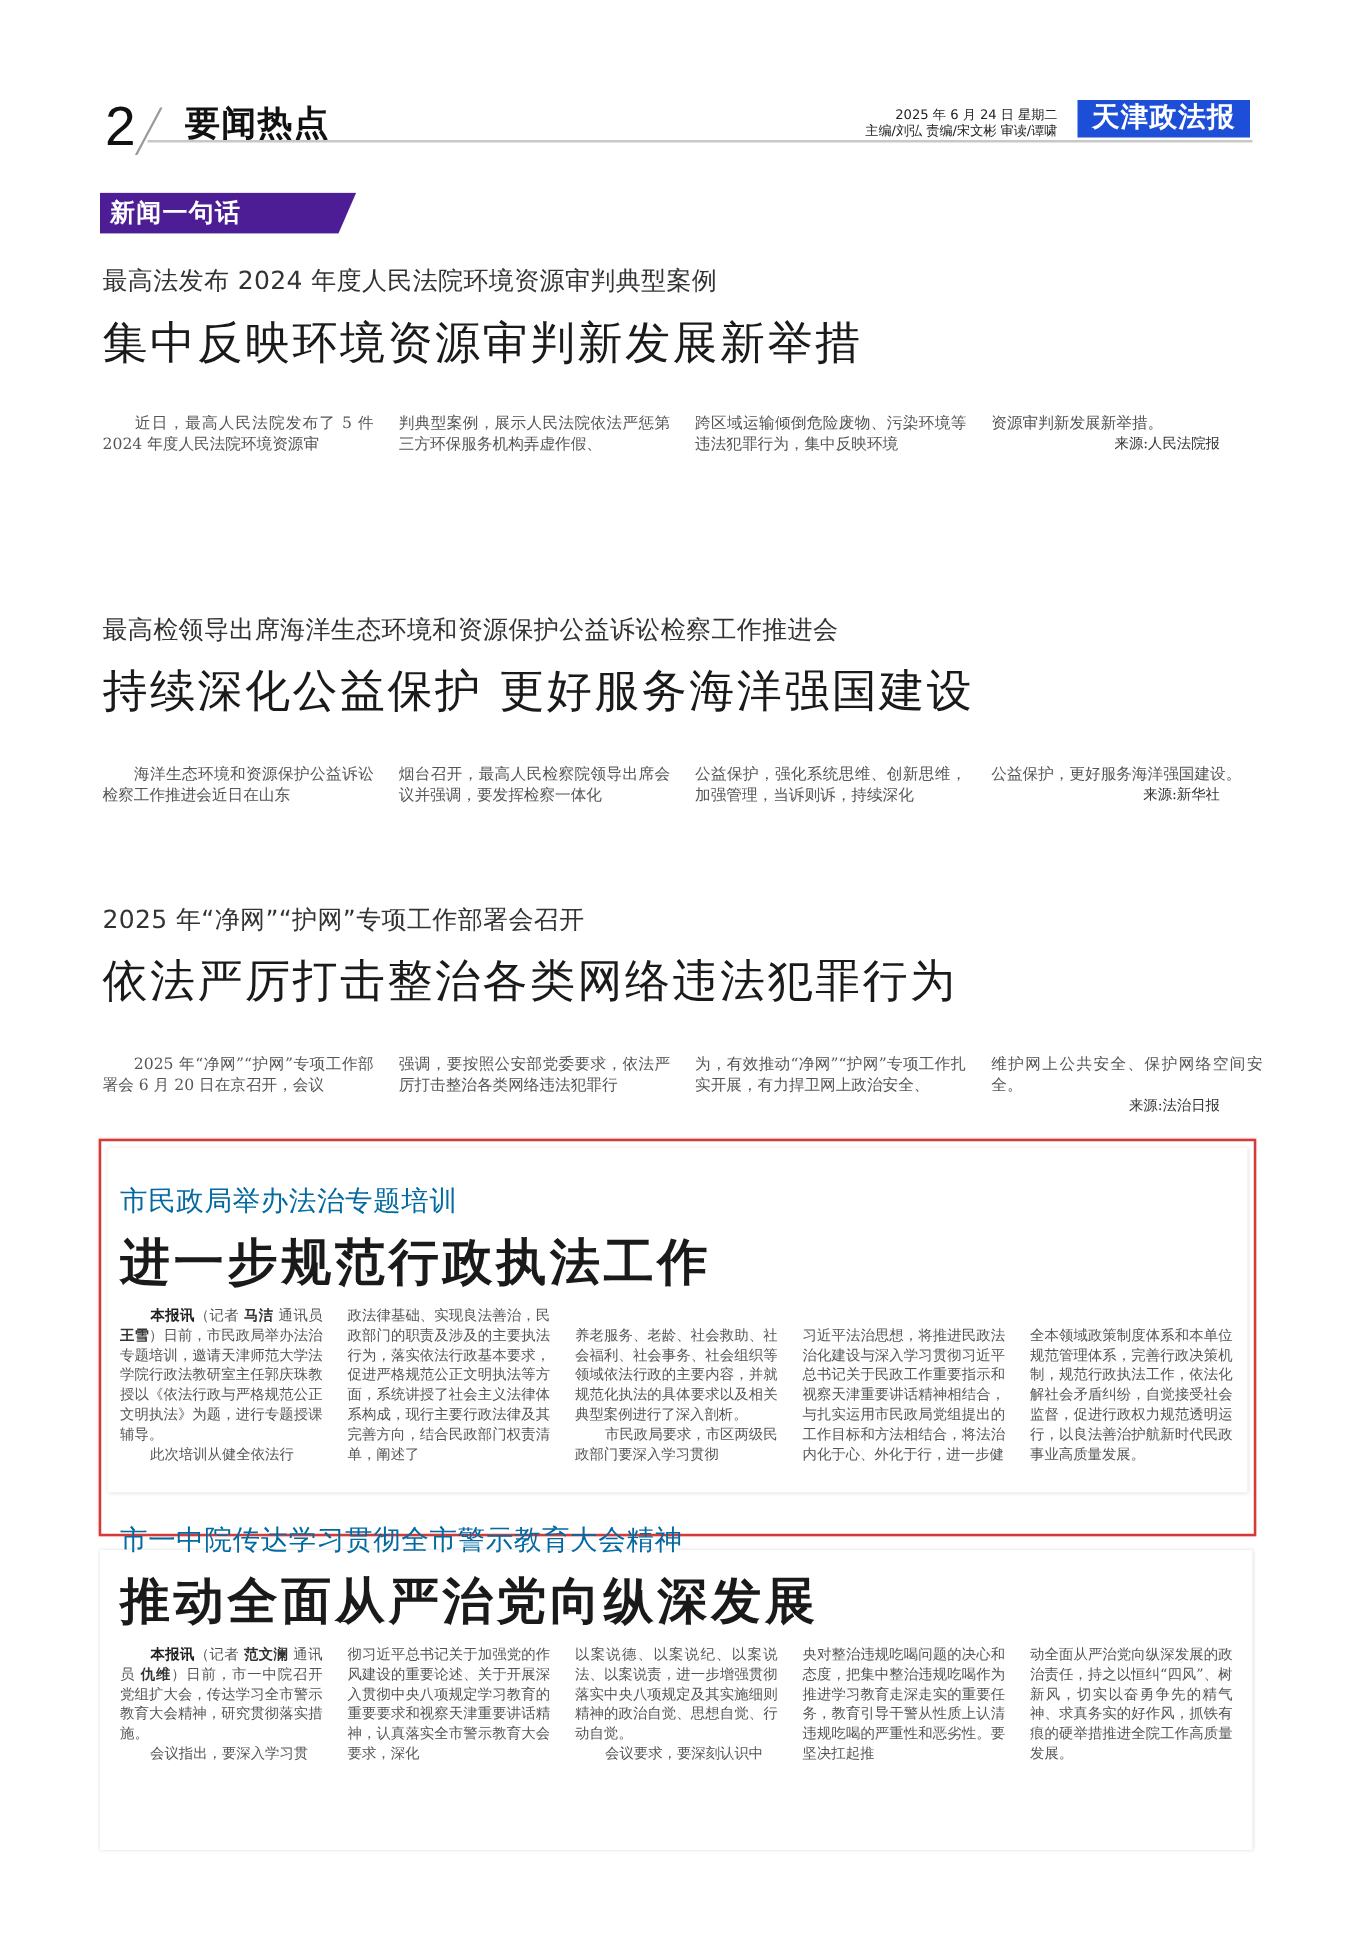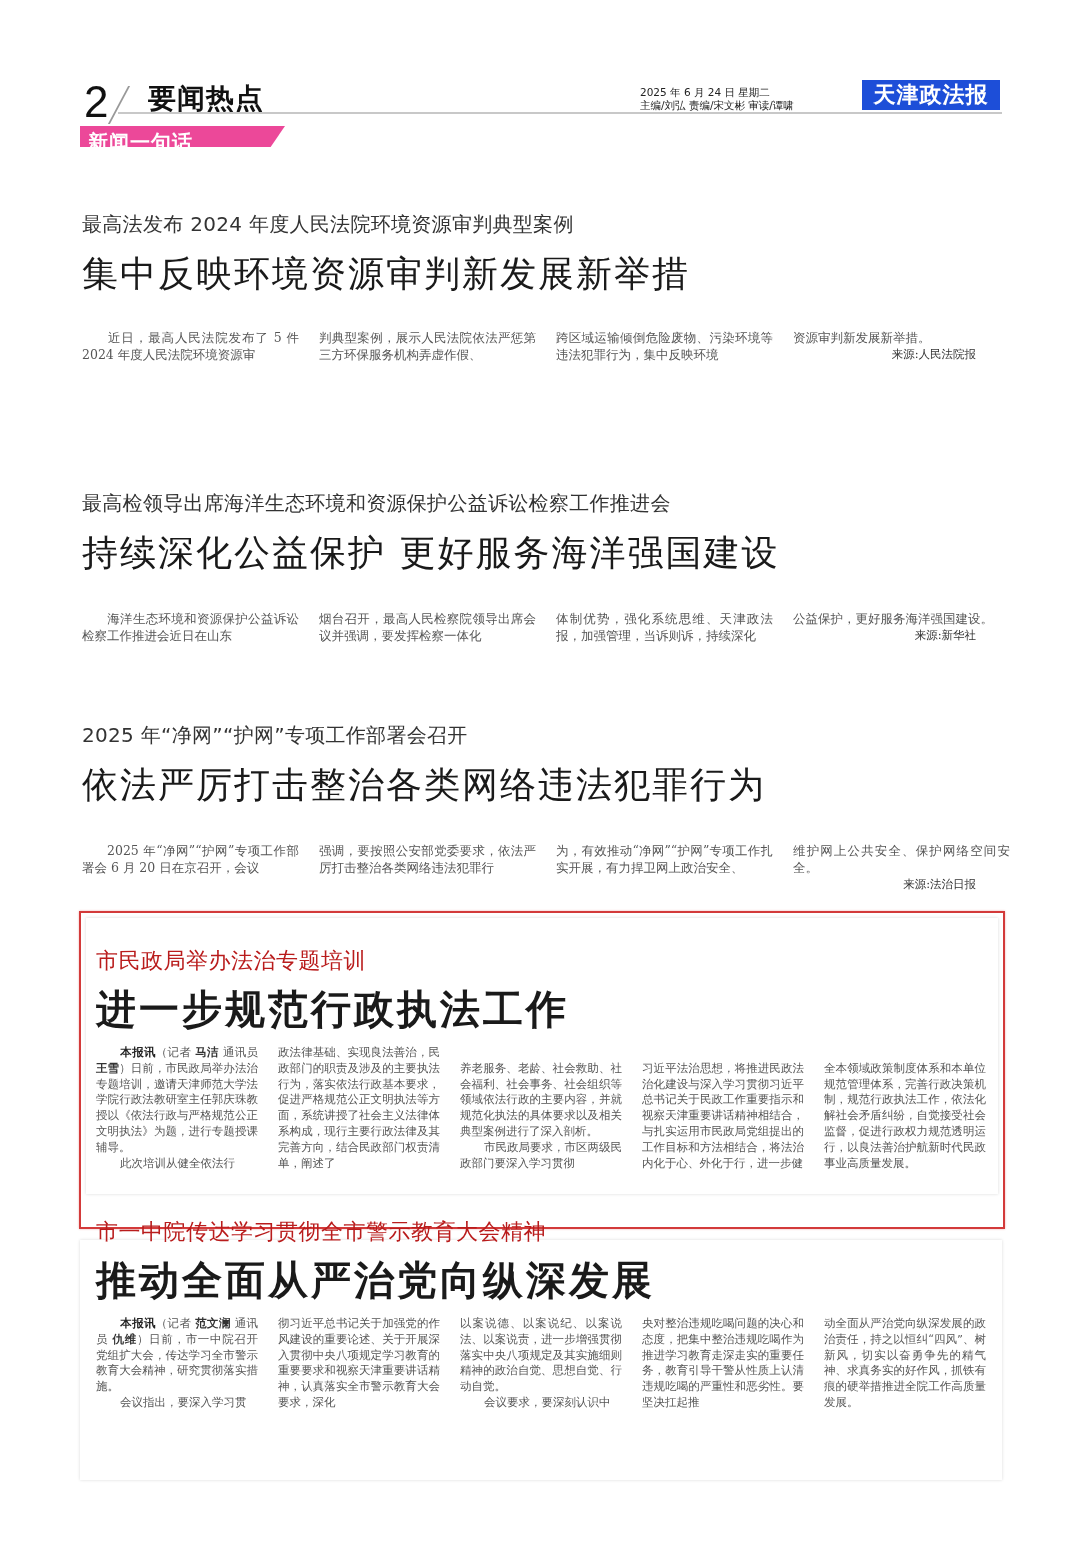--- a/index.html
+++ b/index.html
@@ -7,41 +7,41 @@
     width:1080px; height:1560px; background:#ffffff; position:relative; overflow:hidden;
     font-family: "DejaVu Sans", "Liberation Sans", sans-serif; color:#222;
   }
   .abs { position:absolute; }
 
   
   .page-num { left:84px; top:80px; font-size:44px; line-height:44px; color:#111; font-family:"Liberation Sans", sans-serif; }
   .slash { left:118px; top:86px; width:2px; height:38px; background:#999; transform:skewX(-28deg); }
   .section-title { left:148px; top:80px; font-size:28px; font-weight:bold; color:#111; letter-spacing:1px;text-align:center; }
   .header-rule { left:118px; top:112px; width:884px; height:2px; background:#c8c8c8; }
-  .dateline { left:640px; top:86px; width:206px; text-align:left; font-size:10.5px; line-height:13px; color:#222; }
+  .dateline { left:640px; top:86px; width:206px; text-align:right; font-size:10.5px; line-height:13px; color:#222; }
   .dateline div { white-space:nowrap; }
   .paper-logo { left:862px; top:80px; width:138px; height:30px; background:#1d4ed8; color:#fff; font-weight:bold; font-size:22px; line-height:30px; text-align:center; letter-spacing:1px; }
 
-  .tag { left:80px; top:126px; width:205px; height:21px; background:#ec4899; clip-path:polygon(0 0, 100% 0, 93% 100%, 0 100%); }
+  .tag { left:80px; top:154px; width:205px; height:33px; background:#4c1d95; clip-path:polygon(0 0, 100% 0, 93% 100%, 0 100%); }
   .tag span { position:absolute; left:8px; top:3px; color:#fff; font-weight:bold; font-size:20px; line-height:26px; letter-spacing:1px; }
 
   
   .kicker { font-size:20px; color:#333; white-space:nowrap; letter-spacing:0.3px; }
   .headline { font-size:36px; color:#1a1a1a; white-space:nowrap; letter-spacing:2px; }
   .brief-row { display:flex; gap:20px; width:930px; }
   .brief-col { width:217px; font-size:12.5px; line-height:17px; color:#555; text-align:justify; font-family:"DejaVu Serif", serif; }
   .brief-col .ind { display:inline-block; width:25px; }
   .source { display:block; text-align:right; padding-right:34px; font-size:11.5px; color:#333; font-family:"DejaVu Serif", serif; }
 
   
   .frame-red { left:79px; top:911px; width:926px; height:318px; border:2px solid #d33a3a; box-sizing:border-box; box-shadow:0 0 2px rgba(210,60,60,0.4); }
   .card { background:#fff; box-shadow:0 0 3px rgba(0,0,0,0.15); }
   .card1 { left:86px; top:918px; width:912px; height:276px; }
   .card2 { left:80px; top:1240px; width:922px; height:240px; }
-  .story-kicker { font-size:22px; color:#b91c1c; white-space:nowrap; letter-spacing:0.5px; }
+  .story-kicker { font-size:22px; color:#0369a1; white-space:nowrap; letter-spacing:0.5px; }
   .story-headline { font-size:40px; font-weight:bold; color:#1a1a1a; white-space:nowrap; letter-spacing:3px; font-family:"DejaVu Serif", serif; }
   .story-row { display:flex; gap:20px; width:900px;align-items:flex-end; }
   .story-col { width:162px; font-size:11.5px; line-height:15.8px; color:#555; text-align:justify; font-family:"DejaVu Serif", serif; }
   .story-col b { color:#222; }
   .story-col .byname { color:#333; font-weight:bold; }
   .story-col .ind { display:inline-block; width:24px; }
 </style>
 </head>
 <body>
 
@@ -72,21 +72,21 @@
     </div>
   </div>
 </div>
 
 <div class="abs" style="left:82px; top:490px;">
   <div class="kicker">最高检领导出席海洋生态环境和资源保护公益诉讼检察工作推进会</div>
   <div class="headline" style="margin-top:12px;">持续深化公益保护 更好服务海洋强国建设</div>
   <div class="brief-row" style="margin-top:32px;">
     <div class="brief-col"><span class="ind"></span><span>海洋生态环境和资源保护公益诉讼检察工作推进会近日在山东</span></div>
     <div class="brief-col">烟台召开，最高人民检察院领导出席会议并强调，要发挥检察一体化</div>
-    <div class="brief-col">体制优势，强化系统思维、天津政法报，加强管理，当诉则诉，持续深化</div>
+    <div class="brief-col">公益保护，强化系统思维、创新思维，加强管理，当诉则诉，持续深化</div>
     <div class="brief-col">
       <span>公益保护，更好服务海洋强国建设。</span>
       <span class="source">来源:新华社</span>
     </div>
   </div>
 </div>
 
 <div class="abs" style="left:82px; top:722px;">
   <div class="kicker">2025 年“净网”“护网”专项工作部署会召开</div>
   <div class="headline" style="margin-top:12px;">依法严厉打击整治各类网络违法犯罪行为</div>

